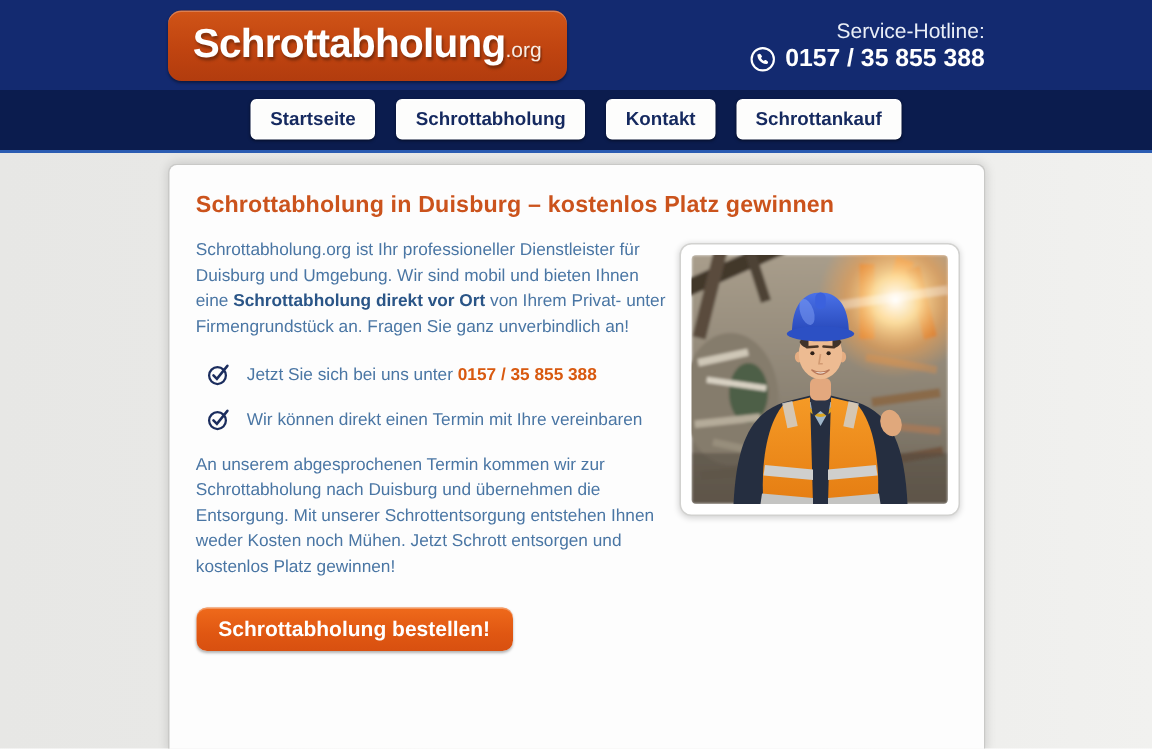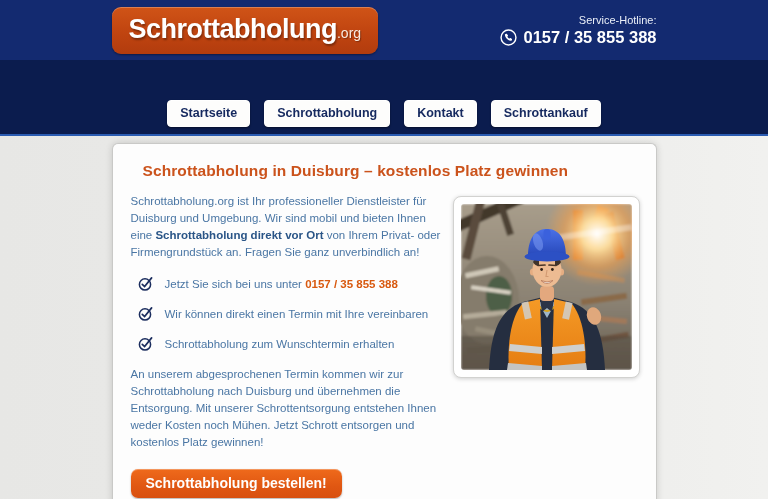--- a/index.html
+++ b/index.html
@@ -18,46 +18,45 @@
     background:linear-gradient(180deg,#d05417 0%,#c04410 55%,#b23c0e 100%);
     border-radius:9px; padding:7px 17px 9px;
     box-shadow:inset 0 1px 0 rgba(255,255,255,.25), 0 1px 2px rgba(0,0,0,.4);
   }
   .logo .brand {
     font-size:27px; font-weight:bold; color:#fff; letter-spacing:-.5px;
     text-shadow:1px 2px 2px rgba(0,0,0,.35);
   }
   .logo .tld { font-size:14px; color:#f7ebe2; font-weight:normal; text-shadow:1px 1px 1px rgba(0,0,0,.3); }
   .hotline { text-align:right; color:#fff; }
-  .hotline-label { font-size:11px; color:#e9eef7; margin-bottom:2px; }
+  .hotline-label { font-size:14px; color:#e9eef7; margin-bottom:2px; }
   .hotline-number { display:flex; align-items:center; justify-content:flex-end; gap:6px; font-size:16.5px; font-weight:bold; cursor:pointer; }
   .phone-icon { width:17px; height:17px; display:block; }
 
   
   .main-nav {
     background:#0b1c4e; border-bottom:2px solid #2b5cb2;
     display:flex; justify-content:center; align-items:center; gap:14px;
     padding:6px 0 7px;
   }
   .nav-btn {
     background:#fdfdfc; color:#15295f; border:1px solid #ffffff;
     font-family:inherit; font-size:12.5px; font-weight:bold;
     padding:5px 12px 6px; border-radius:4px; cursor:pointer;
     box-shadow:0 1px 2px rgba(0,0,0,.45);
-    margin-top:34px;
   }
 
   
   .content-card {
     width:545px; margin:7px auto 0; min-height:392px;
     background:#fdfdfd; border:1px solid #c9c9c7; border-bottom:none;
     border-radius:6px 6px 0 0; padding:16px 18px 20px;
     box-shadow:0 0 7px rgba(0,0,0,.15);
   }
-  h1.page-title { font-size:15.5px; font-weight:bold; color:#cb531c; margin:2px 12px 13px; letter-spacing:.1px; }
+  h1.page-title { font-size:15.5px; font-weight:bold; color:#cb531c; margin:2px 0 13px; letter-spacing:.1px; }
 
   .row { display:flex; gap:8px; }
   .col-text { width:314px; flex:none; }
   .col-photo { flex:1; display:flex; justify-content:flex-end; }
 
   p, .checklist { font-size:11.5px; line-height:1.48; color:#4a76a4; }
   .col-text p { margin:0 0 11px; }
   .col-text strong { color:#2a5587; }
   .phone-strong { color:#d8590f; font-weight:bold; }
 
@@ -108,44 +107,37 @@
   <button class="nav-btn">Kontakt</button>
   <button class="nav-btn">Schrottankauf</button>
 </nav>
 
 <main>
   <div class="content-card">
     <h1 class="page-title">Schrottabholung in Duisburg – kostenlos Platz gewinnen</h1>
 
     <div class="row">
       <div class="col-text">
-        <p><span>Schrottabholung.org ist Ihr professioneller Dienstleister für Duisburg und Umgebung. Wir sind mobil und bieten Ihnen eine </span><strong>Schrottabholung direkt vor Ort</strong><span> von Ihrem Privat- oder Firmengrundstück an. Fragen Sie ganz unverbindlich an!</span></p>
+        <p><span>Schrottabholung.org ist Ihr professioneller Dienstleister für Duisburg und Umgebung. Wir sind mobil und bieten Ihnen eine </span><strong>Schrottabholung direkt vor Ort</strong><span> von Ihrem Privat- unter Firmengrundstück an. Fragen Sie ganz unverbindlich an!</span></p>
 
 
         <ul class="checklist">
           <li>
             <svg class="check-icon" viewBox="0 0 16 16">
               <circle cx="7" cy="8.4" r="5.6" fill="none" stroke="#1b2d5e" stroke-width="1.5"></circle>
               <path d="M4.3 8.3 L6.6 10.6 L13.6 1.9" fill="none" stroke="#1b2d5e" stroke-width="1.7" stroke-linecap="round"></path>
             </svg>
             <span><span>Jetzt Sie sich bei uns unter </span><span class="phone-strong">0157 / 35 855 388</span></span>
           </li>
           <li>
             <svg class="check-icon" viewBox="0 0 16 16">
               <circle cx="7" cy="8.4" r="5.6" fill="none" stroke="#1b2d5e" stroke-width="1.5"></circle>
               <path d="M4.3 8.3 L6.6 10.6 L13.6 1.9" fill="none" stroke="#1b2d5e" stroke-width="1.7" stroke-linecap="round"></path>
             </svg>
             <span>Wir können direkt einen Termin mit Ihre vereinbaren</span>
-          </li>
-          <li>
-            <svg class="check-icon" viewBox="0 0 16 16">
-              <circle cx="7" cy="8.4" r="5.6" fill="none" stroke="#1b2d5e" stroke-width="1.5"></circle>
-              <path d="M4.3 8.3 L6.6 10.6 L13.6 1.9" fill="none" stroke="#1b2d5e" stroke-width="1.7" stroke-linecap="round"></path>
-            </svg>
-            <span>Schrottabholung zum Wunschtermin erhalten</span>
           </li>
         </ul>
 
         <p>An unserem abgesprochenen Termin kommen wir zur Schrottabholung nach Duisburg und übernehmen die Entsorgung. Mit unserer Schrottentsorgung entstehen Ihnen weder Kosten noch Mühen. Jetzt Schrott entsorgen und kostenlos Platz gewinnen!</p>
 
         <button class="cta-button">Schrottabholung bestellen!</button>
       </div>
 
       <div class="col-photo">
         <div class="photo-frame">

